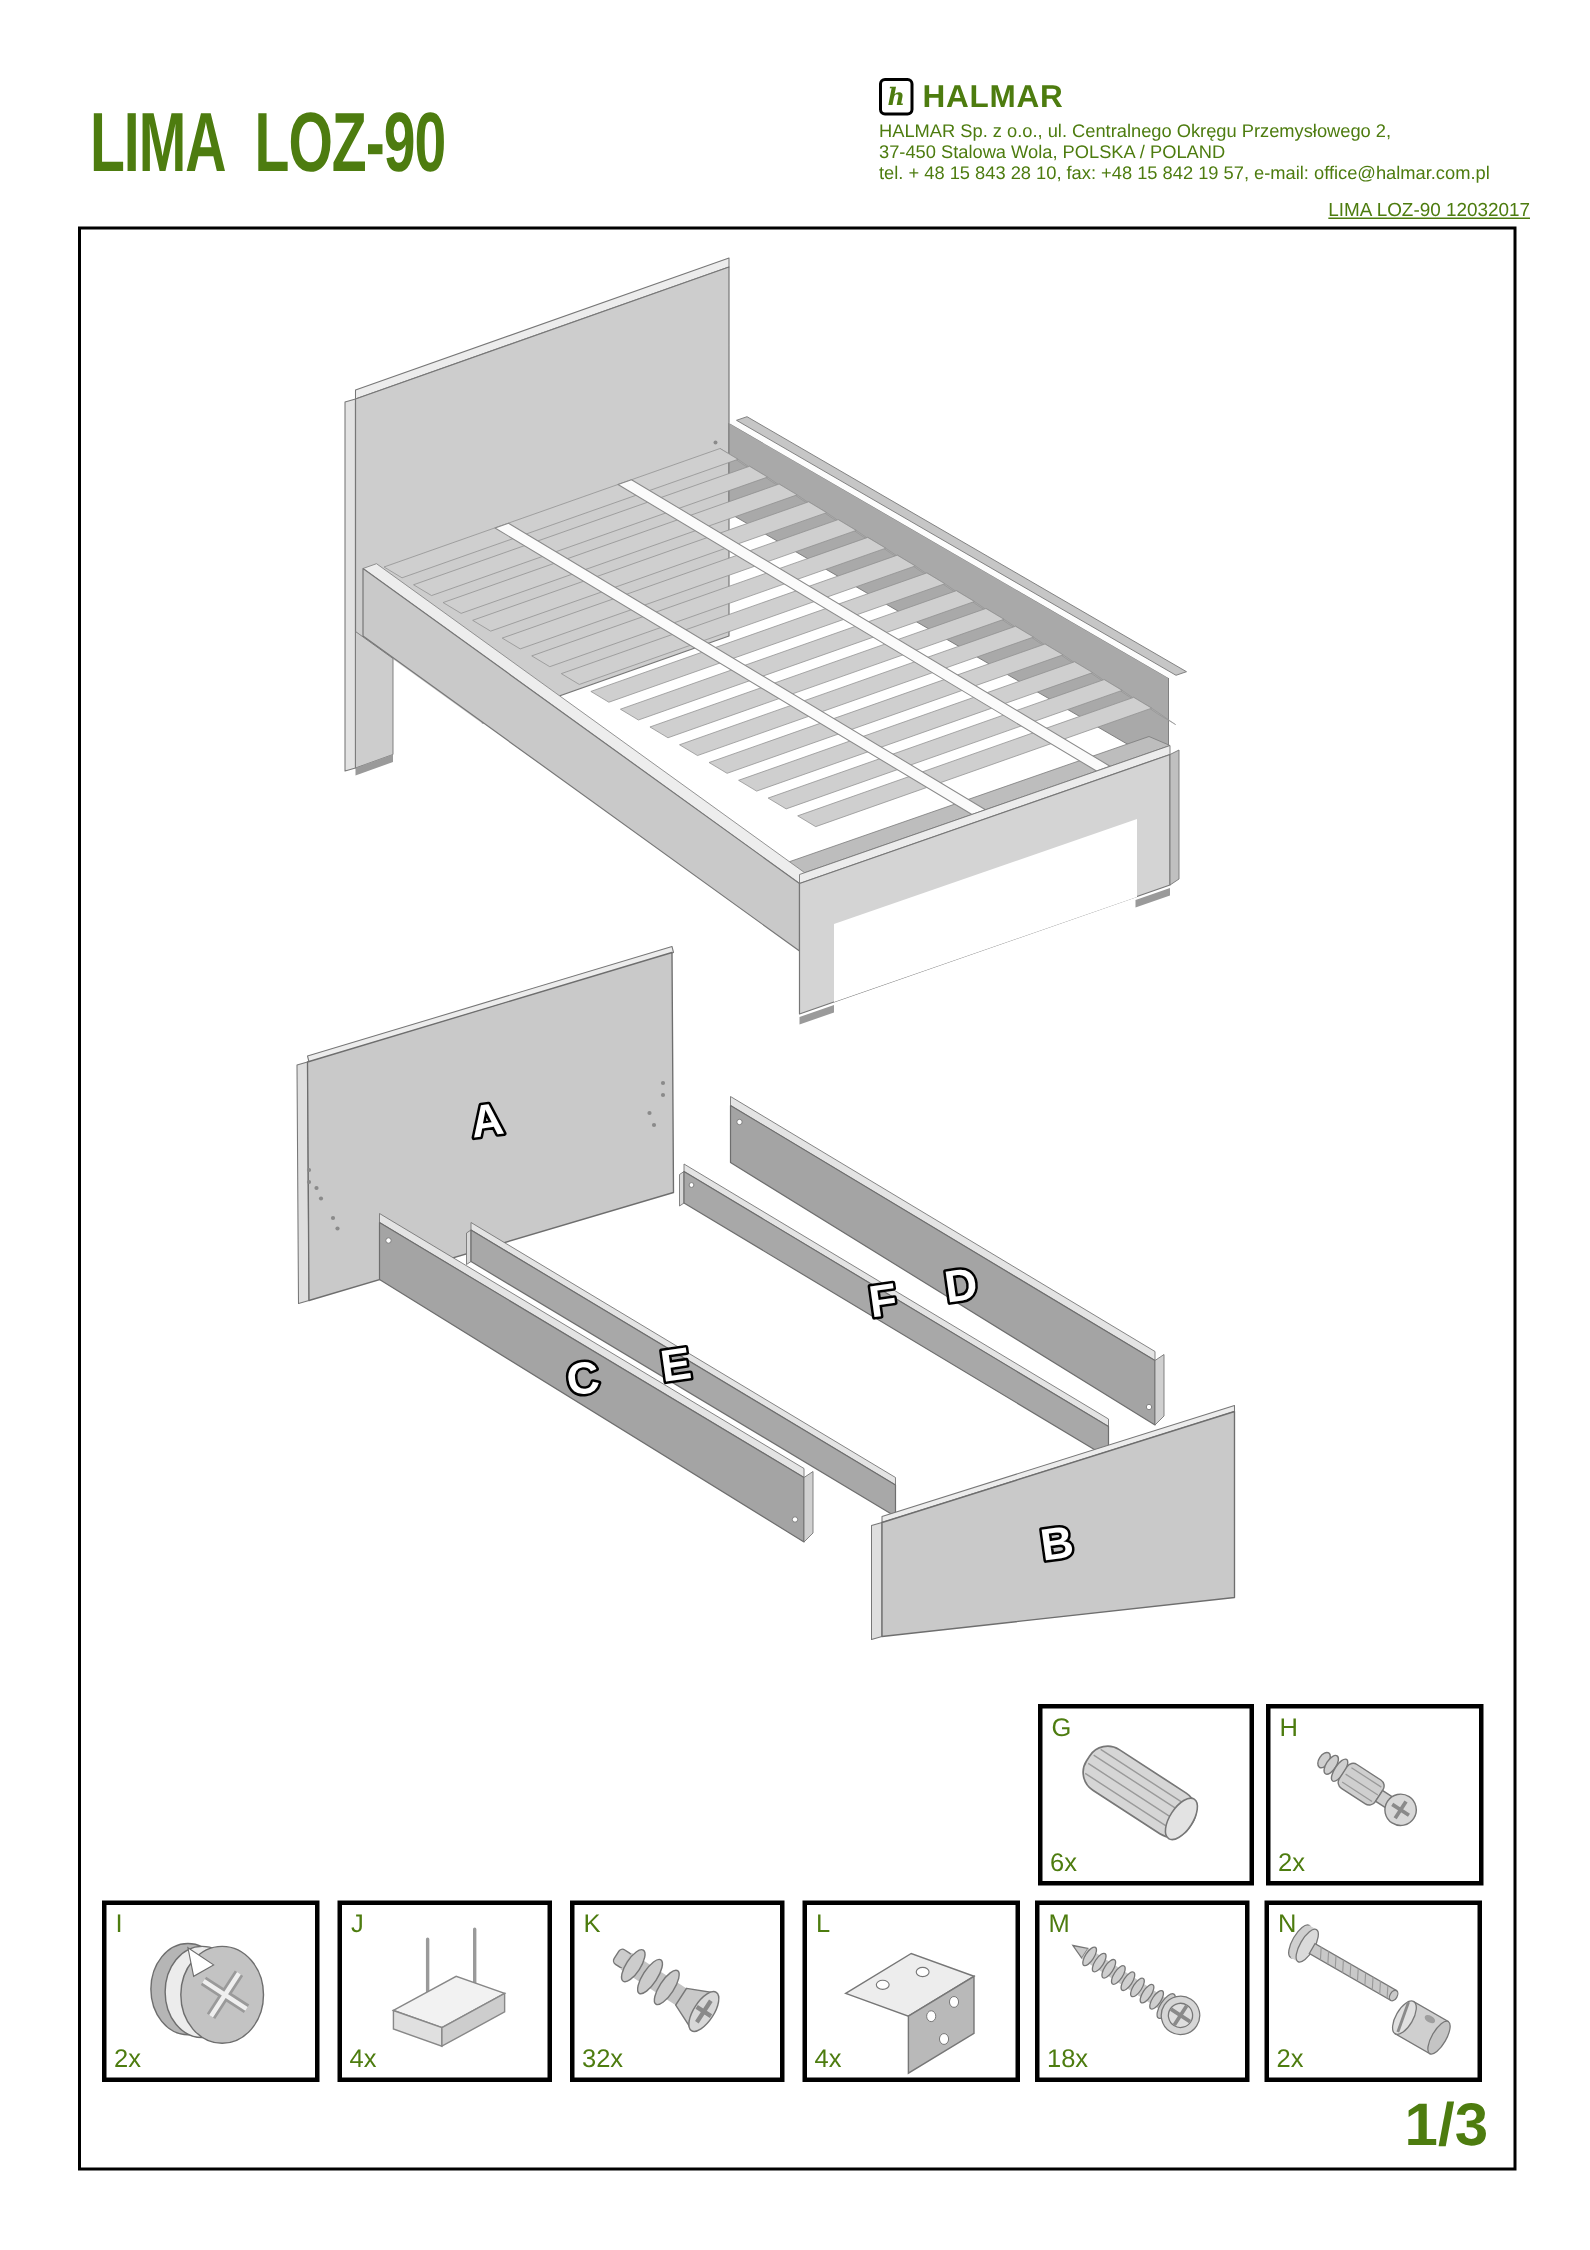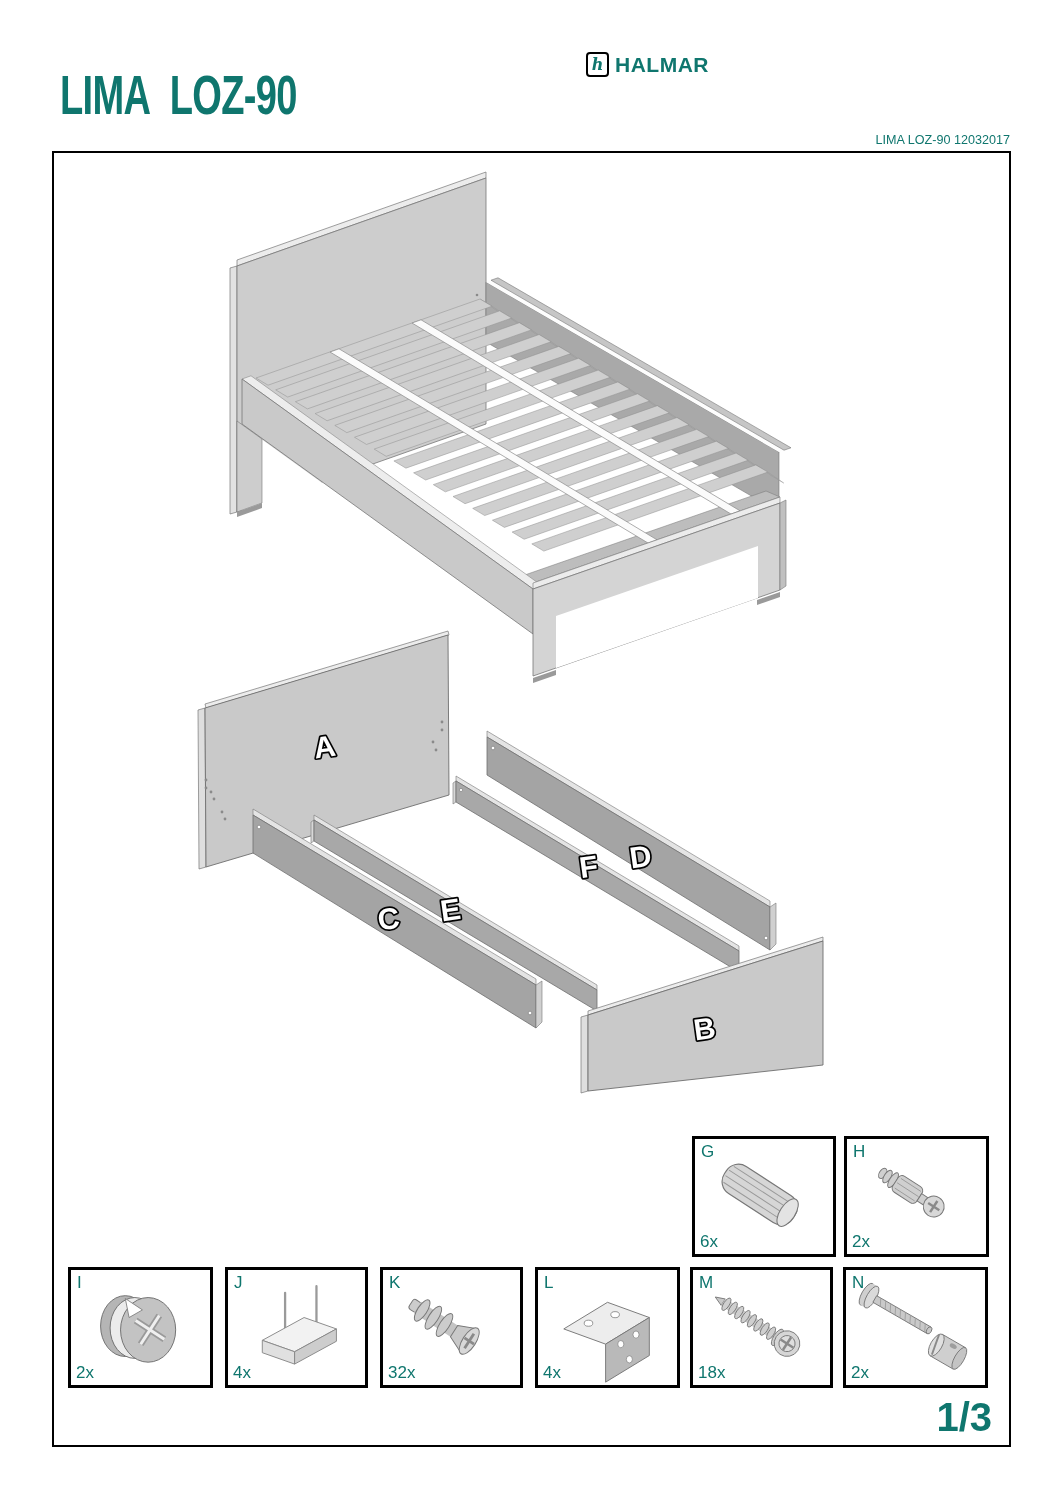--- a/index.html
+++ b/index.html
@@ -1,29 +1,29 @@
 <!DOCTYPE html>
 <html><head>
 <meta charset="utf-8">
 <style>
   html,body{margin:0;padding:0;background:#fff;}
   .page{position:relative;width:1060px;height:1500px;background:#ffffff;
-        font-family:"Liberation Sans",sans-serif;color:#0f766e;overflow:hidden;}
+        font-family:"Liberation Sans",sans-serif;color:#4d7c0f;overflow:hidden;}
   .title{position:absolute;left:60px;top:62px;font-size:56px;font-weight:bold;
          letter-spacing:-1px;word-spacing:16px;transform:scaleX(0.68);transform-origin:0 0;
          white-space:nowrap;}
   .brand{position:absolute;left:586px;top:52px;}
   .logo-row{display:flex;align-items:center;gap:6px;}
   .logo-mark{display:inline-flex;align-items:center;justify-content:center;
              width:19px;height:21px;border:2px solid #000;border-radius:4px;
              font-family:"DejaVu Serif",serif;font-style:italic;font-weight:bold;
              font-size:16px;line-height:1;}
   .logo-text{font-size:21px;font-weight:bold;letter-spacing:0.5px;}
   .addr{margin-top:3px;font-size:12.2px;line-height:14.2px;}
-  .doc-ref{position:absolute;top:133px;right:50px;font-size:12.6px;}
+  .doc-ref{position:absolute;top:133px;right:40px;font-size:12.6px;text-decoration:underline;}
   .frame{position:absolute;left:52px;top:151px;width:959px;height:1296px;
          border:2px solid #000;box-sizing:border-box;background:#fff;}
   .diagram{position:absolute;left:52px;top:151px;}
   .pageno{position:absolute;top:1395px;right:68px;font-size:40px;font-weight:bold;text-align:right;}
   .hwbox{position:absolute;border:3px solid #000;box-sizing:border-box;background:#fff;}
   .hwbox .letter{position:absolute;left:6px;top:3px;font-size:17px;}
   .hwbox .count{position:absolute;left:5px;bottom:2px;font-size:17px;text-align:center;}
   .hwbox svg{position:absolute;left:0;top:0;}
   svg text.plabel{font-family:"Liberation Sans",sans-serif;font-weight:bold;font-size:30px;
                   fill:#fff;stroke:#000;stroke-width:3.4px;paint-order:stroke;text-anchor:middle;}
@@ -32,20 +32,25 @@
 <body>
 
 <div class="page">
 
   <div class="title">LIMA LOZ-90</div>
 
   <div class="brand">
     <div class="logo-row">
       <span class="logo-mark">h</span>
       <span class="logo-text">HALMAR</span>
+    </div>
+    <div class="addr">
+      <div>HALMAR Sp. z o.o., ul. Centralnego Okręgu Przemysłowego 2,</div>
+      <div>37-450 Stalowa Wola, POLSKA  / POLAND</div>
+      <div>tel. + 48 15 843 28 10, fax: +48 15 842 19 57, e-mail: office@halmar.com.pl</div>
     </div>
   </div>
 
   <div class="doc-ref">LIMA LOZ-90  12032017</div>
 
   <div class="frame"></div>
 
   <svg class="diagram" width="959" height="1000" viewBox="52 151 959 1000">
 
     <g stroke-linejoin="round">

